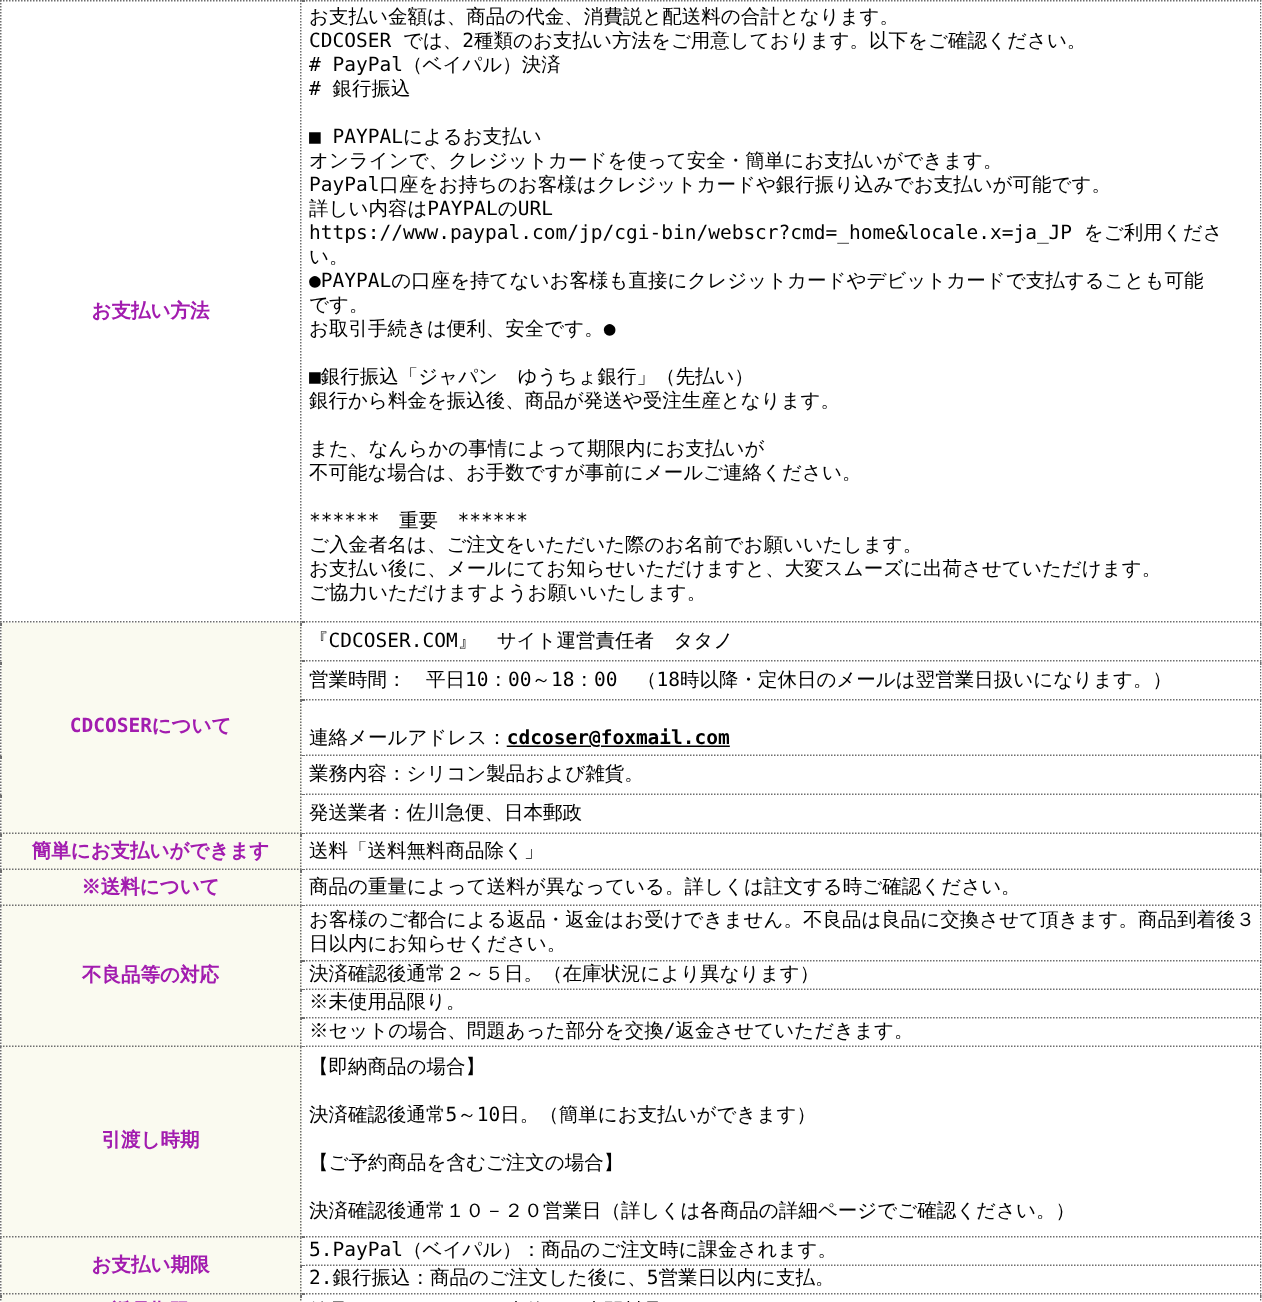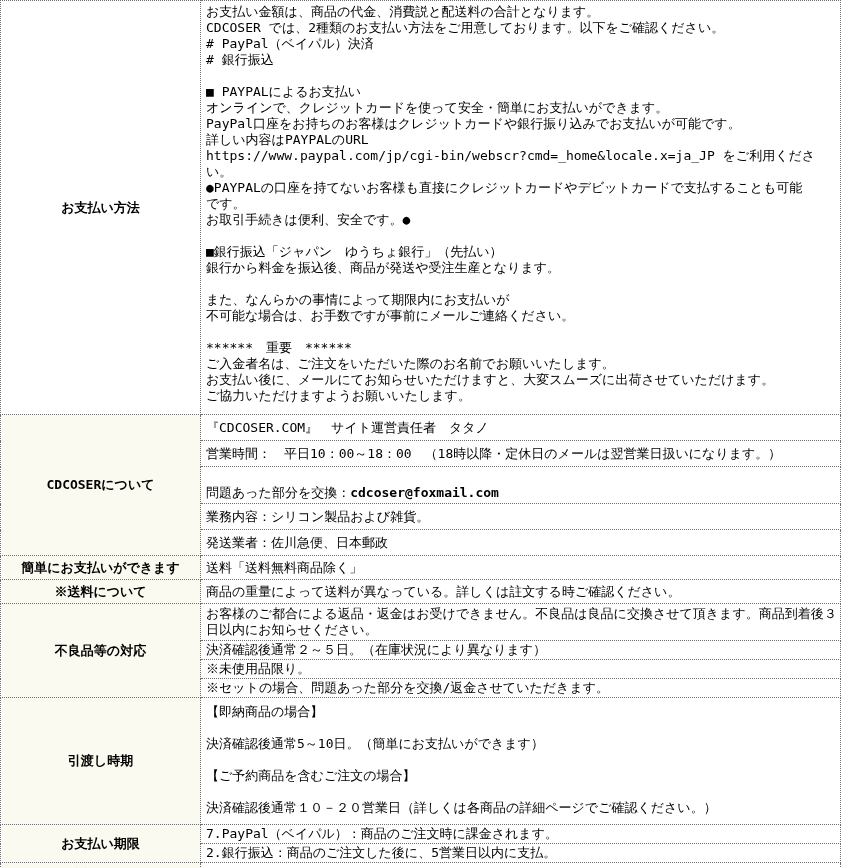--- a/index.html
+++ b/index.html
@@ -21,21 +21,21 @@
   }
   col.col-head { width: 200px; }
   th, td {
     border: 1px dotted #6e6e6e;
     font-size: 13px;
     line-height: 16px;
     box-sizing: border-box;
   }
   th.head {
     background: #fafaf0;
-    color: #000000;
+    color: #a21caf;
     font-weight: bold;
     text-align: center;
     vertical-align: middle;
     padding: 2px 4px;
   }
   th.head.white-bg { background: #ffffff; }
   td.body {
     background: #ffffff;
     text-align: left;
     vertical-align: middle;
@@ -43,21 +43,21 @@
     white-space: pre-line;
     overflow: hidden;
   }
   td.body.top { vertical-align: top; }
   td.tall   { padding: 3px 2px 10px 5px; }   
   td.r26    { height: 26px; margin-top: 37px; }                
   td.r24    { height: 24px; }                
   td.r18    { height: 17px; padding-top: 1px; padding-bottom: 1px; }
   td.r36    { height: 36px; }
   td.deliv  { padding: 6px 2px 8px 5px; }    
-  .bold { font-weight: bold; }
+  .bold { font-weight: bold; text-decoration: underline; }
 </style>
 </head>
 <body>
 
 <div class="page">
   <table class="info-table">
     <colgroup>
         <col class="col-head">
         <col class="col-body">
       </colgroup>
@@ -93,21 +93,21 @@
 
       <tr>
         <th class="head" rowspan="5">CDCOSERについて</th>
         <td class="body r26">『CDCOSER.COM』　サイト運営責任者　タタノ</td>
       </tr>
       <tr>
         <td class="body r26">営業時間：　平日10：00～18：00　（18時以降・定休日のメールは翌営業日扱いになります。）</td>
       </tr>
       <tr>
         <td class="body r26">
-          <span>問題あった部分を交換：</span><span class="bold">cdcoser@foxmail.com</span>
+          <span>連絡メールアドレス：</span><span class="bold">cdcoser@foxmail.com</span>
         </td>
       </tr>
       <tr>
         <td class="body r26">業務内容：シリコン製品および雑貨。</td>
       </tr>
       <tr>
         <td class="body r26">発送業者：佐川急便、日本郵政</td>
       </tr>
 
       <tr>
@@ -140,21 +140,21 @@
 
 決済確認後通常5～10日。（簡単にお支払いができます）
 
 【ご予約商品を含むご注文の場合】
 
 決済確認後通常１０－２０営業日（詳しくは各商品の詳細ページでご確認ください。）</td>
       </tr>
 
       <tr>
         <th class="head" rowspan="2">お支払い期限</th>
-        <td class="body r18">7.PayPal（ベイパル）：商品のご注文時に課金されます。</td>
+        <td class="body r18">5.PayPal（ベイパル）：商品のご注文時に課金されます。</td>
       </tr>
       <tr>
         <td class="body r18">2.銀行振込：商品のご注文した後に、5営業日以内に支払。</td>
       </tr>
 
       <tr>
         <th class="head">返品期限</th>
         <td class="body r24">納品より３日（ただし未使用、未開封品のみ）</td>
       </tr>
 

